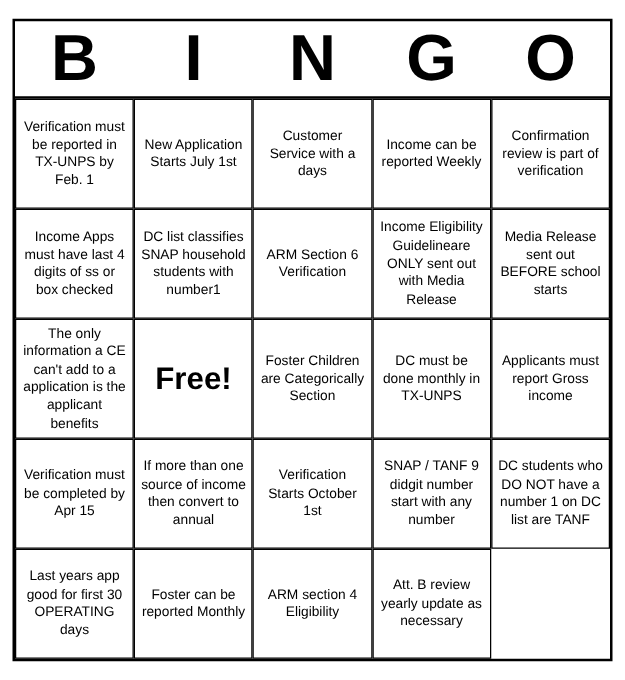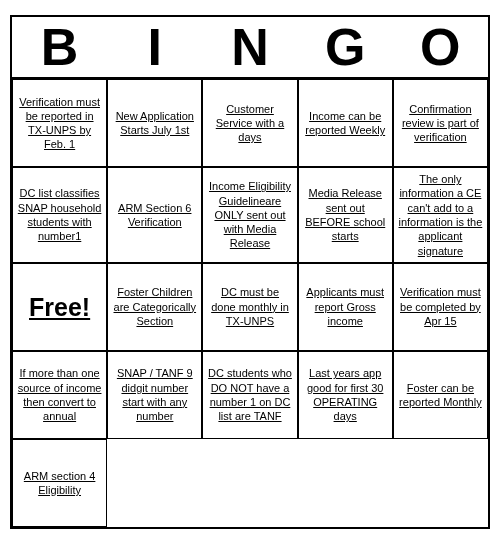--- a/index.html
+++ b/index.html
@@ -26,21 +26,20 @@
     .bingo-header span {
       font-size: 52px;
       font-weight: bold;
       width: 88px;
       text-align: center;
       line-height: 1;
     }
     .bingo-grid {
       display: grid;
       grid-template-columns: repeat(5, 1fr);
-      text-decoration: underline;
     }
     .bingo-cell {
       border: 1px solid #000;
       padding: 4px;
       min-height: 88px;
       display: flex;
       align-items: center;
       justify-content: center;
       text-align: center;
       font-size: 11px;
@@ -62,30 +61,33 @@
       <span>N</span>
       <span>G</span>
       <span>O</span>
     </div>
   <div class="bingo-grid">
   <div class="bingo-cell">Verification must be reported in TX-UNPS by Feb. 1</div>
       <div class="bingo-cell">New Application Starts July 1st</div>
       <div class="bingo-cell">Customer Service with a days</div>
       <div class="bingo-cell">Income can be reported Weekly</div>
       <div class="bingo-cell">Confirmation review is part of verification</div>
+      <div class="bingo-cell">Income Apps must have last 4 digits of ss or box checked</div>
       <div class="bingo-cell">DC list classifies SNAP household students with number1</div>
       <div class="bingo-cell">ARM Section 6 Verification</div>
       <div class="bingo-cell">Income Eligibility Guidelineare ONLY sent out with Media Release</div>
       <div class="bingo-cell">Media Release sent out BEFORE school starts</div>
-      <div class="bingo-cell">The only information a CE can't add to a information is the applicant signature</div>
+      <div class="bingo-cell">The only information a CE can't add to a application is the applicant benefits</div>
       <div class="bingo-cell free">Free!</div>
       <div class="bingo-cell">Foster Children are Categorically Section</div>
       <div class="bingo-cell">DC must be done monthly in TX-UNPS</div>
       <div class="bingo-cell">Applicants must report Gross income</div>
       <div class="bingo-cell">Verification must be completed by Apr 15</div>
       <div class="bingo-cell">If more than one source of income then convert to annual</div>
+      <div class="bingo-cell">Verification Starts October 1st</div>
       <div class="bingo-cell">SNAP / TANF 9 didgit number start with any number</div>
       <div class="bingo-cell">DC students who DO NOT have a number 1 on DC list are TANF</div>
       <div class="bingo-cell">Last years app good for first 30 OPERATING days</div>
       <div class="bingo-cell">Foster can be reported Monthly</div>
       <div class="bingo-cell">ARM section 4 Eligibility</div>
+      <div class="bingo-cell">Att. B review yearly update as necessary</div>
     </div>
 </div>
 
 </body></html>

